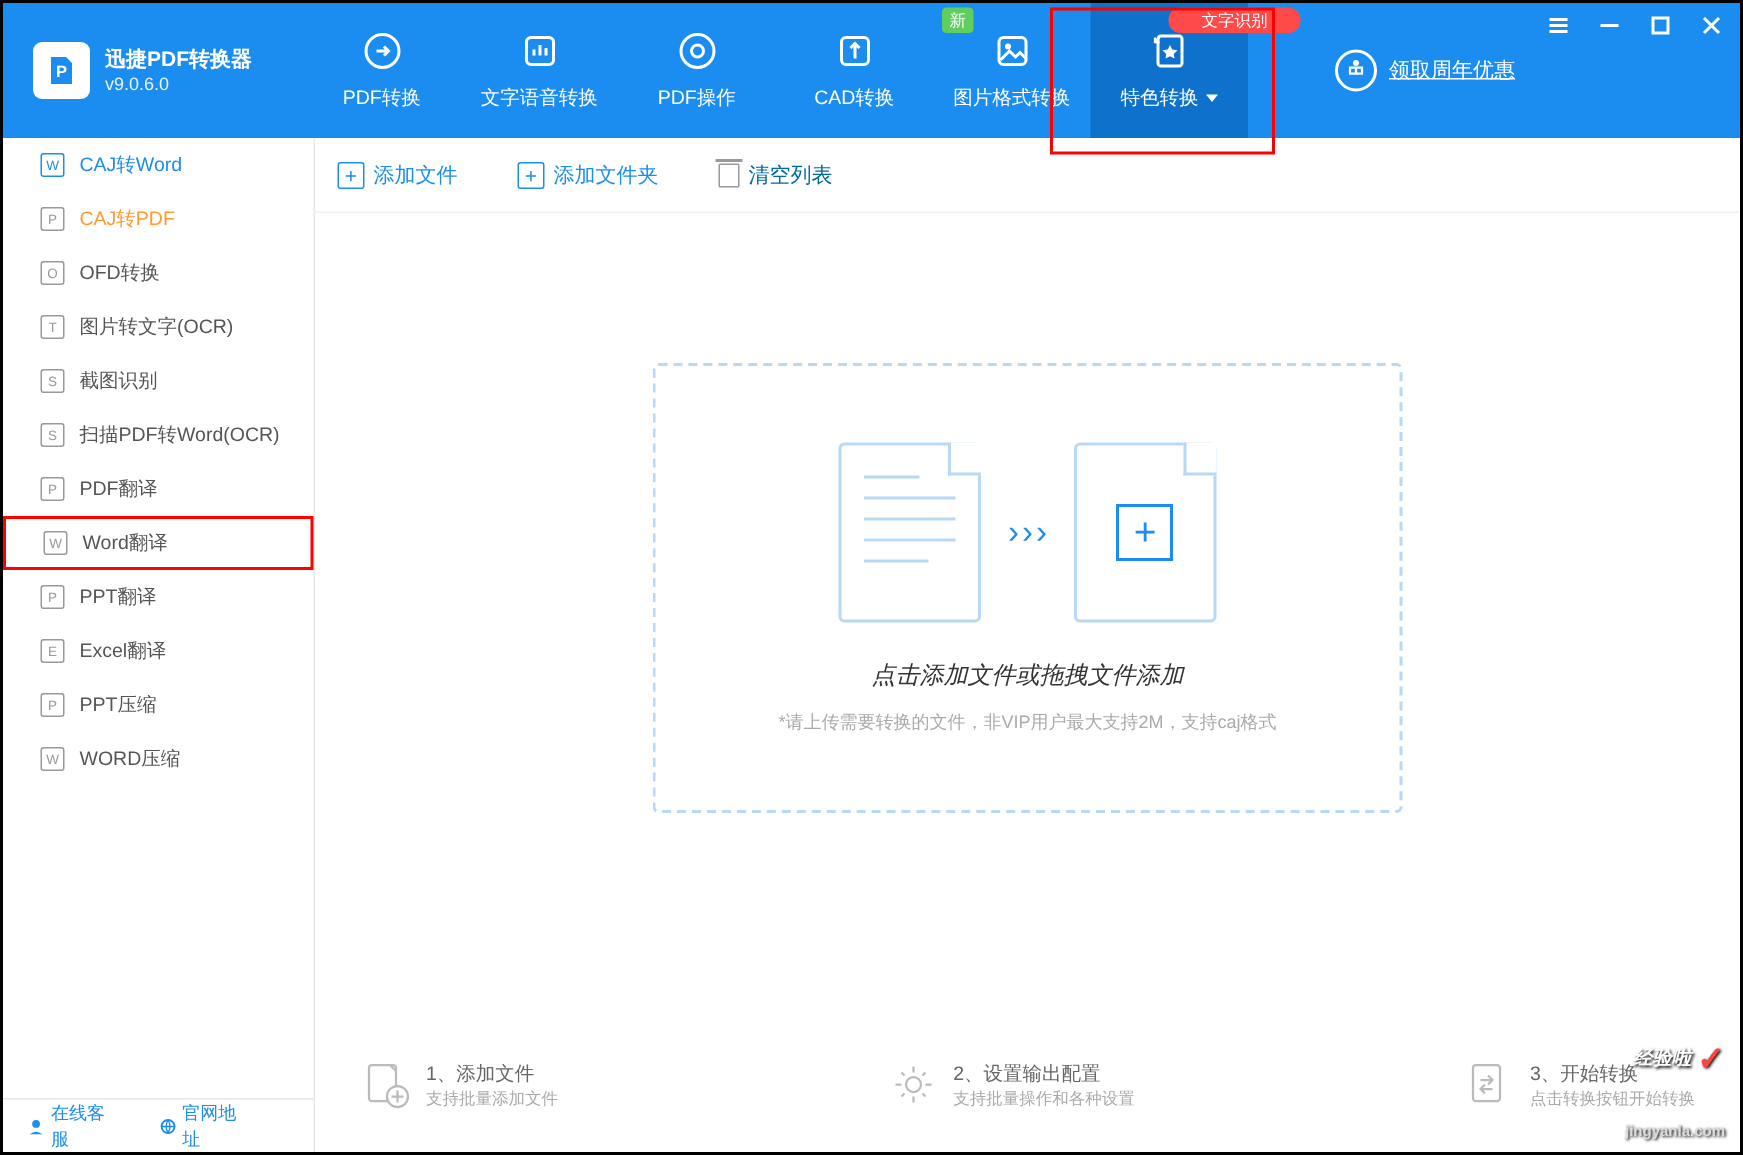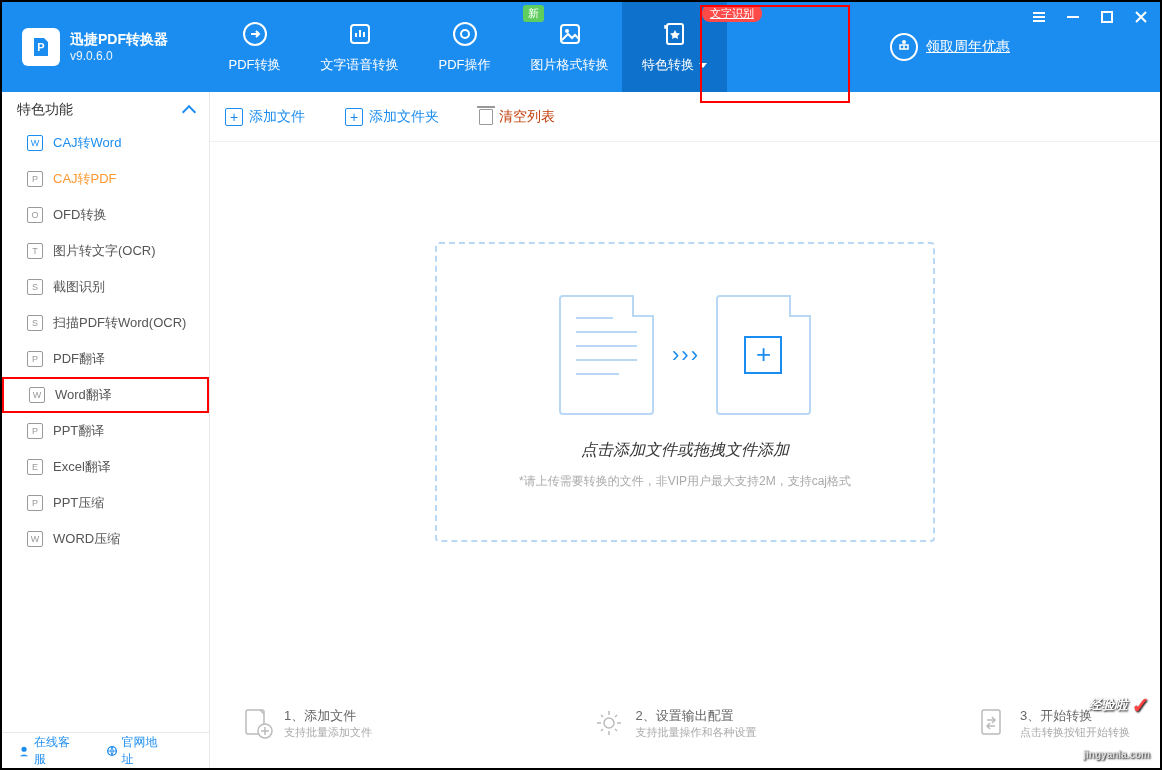--- a/index.html
+++ b/index.html
@@ -13,21 +13,21 @@
     .logo-text .title { font-size: 14px; font-weight: bold; }
     .logo-text .version { font-size: 12px; opacity: 0.9; }
     
     .tabs { display: flex; height: 90px; }
     .tab { width: 105px; display: flex; flex-direction: column; align-items: center; justify-content: center; cursor: pointer; position: relative; }
     .tab-icon { width: 28px; height: 28px; margin-bottom: 8px; display: flex; align-items: center; justify-content: center; }
     .tab-label { font-size: 13px; }
     .tab.active { background: #0e72cd; }
     .dropdown-arrow { border-left: 4px solid transparent; border-right: 4px solid transparent; border-top: 5px solid #fff; display: inline-block; margin-left: 5px; vertical-align: middle; }
     .badge-new { position: absolute; top: 3px; left: 6px; background: #5fce5f; color: #fff; font-size: 11px; padding: 1px 5px; border-radius: 3px; }
-    .badge-text { position: absolute; top: 3px; right: -35px; background: #ff4a4a; color: #fff; font-size: 11px; padding: 1px 8px; border-radius: 8px; z-index: 10; text-decoration: underline; }
+    .badge-text { position: absolute; top: 3px; right: -35px; background: #ff4a4a; color: #fff; font-size: 11px; padding: 1px 22px; border-radius: 8px; z-index: 10; }
     
     .reward { position: absolute; right: 150px; top: 0; height: 90px; display: flex; align-items: center; color: #fff; font-size: 14px; cursor: pointer; text-decoration: underline; }
     .reward-icon { width: 28px; height: 28px; border: 2px solid #fff; border-radius: 50%; display: flex; align-items: center; justify-content: center; margin-right: 8px; }
     
     .win-controls { position: absolute; top: 6px; right: 10px; display: flex; gap: 16px; color: #fff; font-size: 16px; }
     .win-ctrl { width: 18px; height: 18px; display: flex; align-items: center; justify-content: center; cursor: pointer; }
     
     .body { display: flex; height: calc(100% - 90px); }
     .sidebar { width: 208px; border-right: 1px solid #e8e8e8; display: flex; flex-direction: column; }
     .section-header { height: 30px; display: flex; align-items: center; padding: 0 15px 0 15px; color: #333; font-size: 14px; justify-content: space-between; cursor: pointer; margin-top: 3px; }
@@ -40,21 +40,21 @@
     .side-item.blue .side-item-icon { border-color: #1c8df0; color: #1c8df0; }
     .side-item.active .side-item-icon { border-color: #999; color: #999; }
     .red-box { border: 2px solid #ff0000; }
     
     .sidebar-footer { height: 36px; border-top: 1px solid #e8e8e8; display: flex; align-items: center; padding: 0 16px; font-size: 12px; color: #1c8df0; }
     .sidebar-footer span { margin-right: 15px; cursor: pointer; display: flex; align-items: center; }
     
     .main { flex: 1; display: flex; flex-direction: column; position: relative; }
     .toolbar { height: 50px; display: flex; align-items: center; padding-left: 15px; gap: 40px; font-size: 14px; border-bottom: 1px solid #f0f0f0; }
     .tool-item { display: flex; align-items: center; cursor: pointer; color: #1c8df0; }
-    .tool-item.gray { color: #c2410c; text-align: center; }
+    .tool-item.gray { color: #0369a1; text-align: center; }
     .tool-icon { width: 18px; height: 18px; border: 1.5px solid currentColor; border-radius: 2px; display: flex; align-items: center; justify-content: center; margin-right: 6px; font-size: 14px; }
     .trash-icon { width: 14px; height: 16px; border: 1.5px solid #999; border-radius: 1px; margin-right: 6px; position: relative; }
     .trash-icon::before { content: ''; position: absolute; top: -4px; left: -3px; right: -3px; height: 2px; background: #999; }
     
     .dropzone-wrap { flex: 1; display: flex; flex-direction: column; align-items: center; justify-content: flex-start; padding-top: 100px; }
     .dropzone { width: 500px; height: 300px; border: 2px dashed #b8d8f5; border-radius: 4px; display: flex; flex-direction: column; align-items: center; justify-content: center; }
     .file-icons { display: flex; align-items: center; justify-content: center; margin-bottom: 25px; }
     .file-shape { width: 95px; height: 120px; border: 2px solid #b8d8f5; border-radius: 4px; position: relative; padding: 20px 15px; }
     .file-shape .line { height: 2px; background: #b8d8f5; margin-bottom: 12px; }
     .file-shape .corner { position: absolute; top: -2px; right: -2px; width: 22px; height: 22px; background: #fff; border-left: 2px solid #b8d8f5; border-bottom: 2px solid #b8d8f5; }
@@ -119,20 +119,29 @@
       </div>
       <div class="tab">
         <div class="tab-icon">
               <svg width="26" height="26" viewBox="0 0 26 26">
                 <circle cx="13" cy="13" r="11" stroke="#fff" stroke-width="2" fill="none"></circle>
                 <circle cx="13" cy="13" r="4" stroke="#fff" stroke-width="2" fill="none"></circle>
               </svg>
             </div>
         <div class="tab-label">PDF操作</div>
       </div>
+      <div class="tab">
+        <div class="tab-icon">
+              <svg width="26" height="26" viewBox="0 0 26 26">
+                <rect x="4" y="4" width="18" height="18" rx="3" stroke="#fff" stroke-width="2" fill="none"></rect>
+                <path d="M13 8 L13 18 M10 11 L13 8 L16 11" stroke="#fff" stroke-width="2" fill="none"></path>
+              </svg>
+            </div>
+        <div class="tab-label">CAD转换</div>
+      </div>
       <div class="tab" style="position:relative;">
         <div class="badge-new">新</div>
         <div class="tab-icon">
               <svg width="26" height="26" viewBox="0 0 26 26">
                 <rect x="4" y="4" width="18" height="18" rx="3" stroke="#fff" stroke-width="2" fill="none"></rect>
                 <circle cx="10" cy="10" r="2" fill="#fff"></circle>
                 <path d="M5 19 L11 13 L15 17 L18 14 L22 18" stroke="#fff" stroke-width="2" fill="none"></path>
               </svg>
             </div>
         <div class="tab-label">图片格式转换</div>
@@ -179,24 +188,20 @@
       <div class="win-ctrl">
             <svg width="14" height="14" viewBox="0 0 14 14">
               <path d="M2 2 L12 12 M12 2 L2 12" stroke="#fff" stroke-width="2"></path>
             </svg>
           </div>
     </div>
   </div>
 
   <div class="body">
     <div class="sidebar">
-      <div class="section-header">
-        <span>特色功能</span>
-        <div class="chevron-up"></div>
-      </div>
       <div class="side-items">
         <div class="side-item blue">
               <div class="side-item-icon">W</div>
               <span>CAJ转Word</span>
             </div>
         <div class="side-item active">
               <div class="side-item-icon">P</div>
               <span>CAJ转PDF</span>
             </div>
         <div class="side-item">

